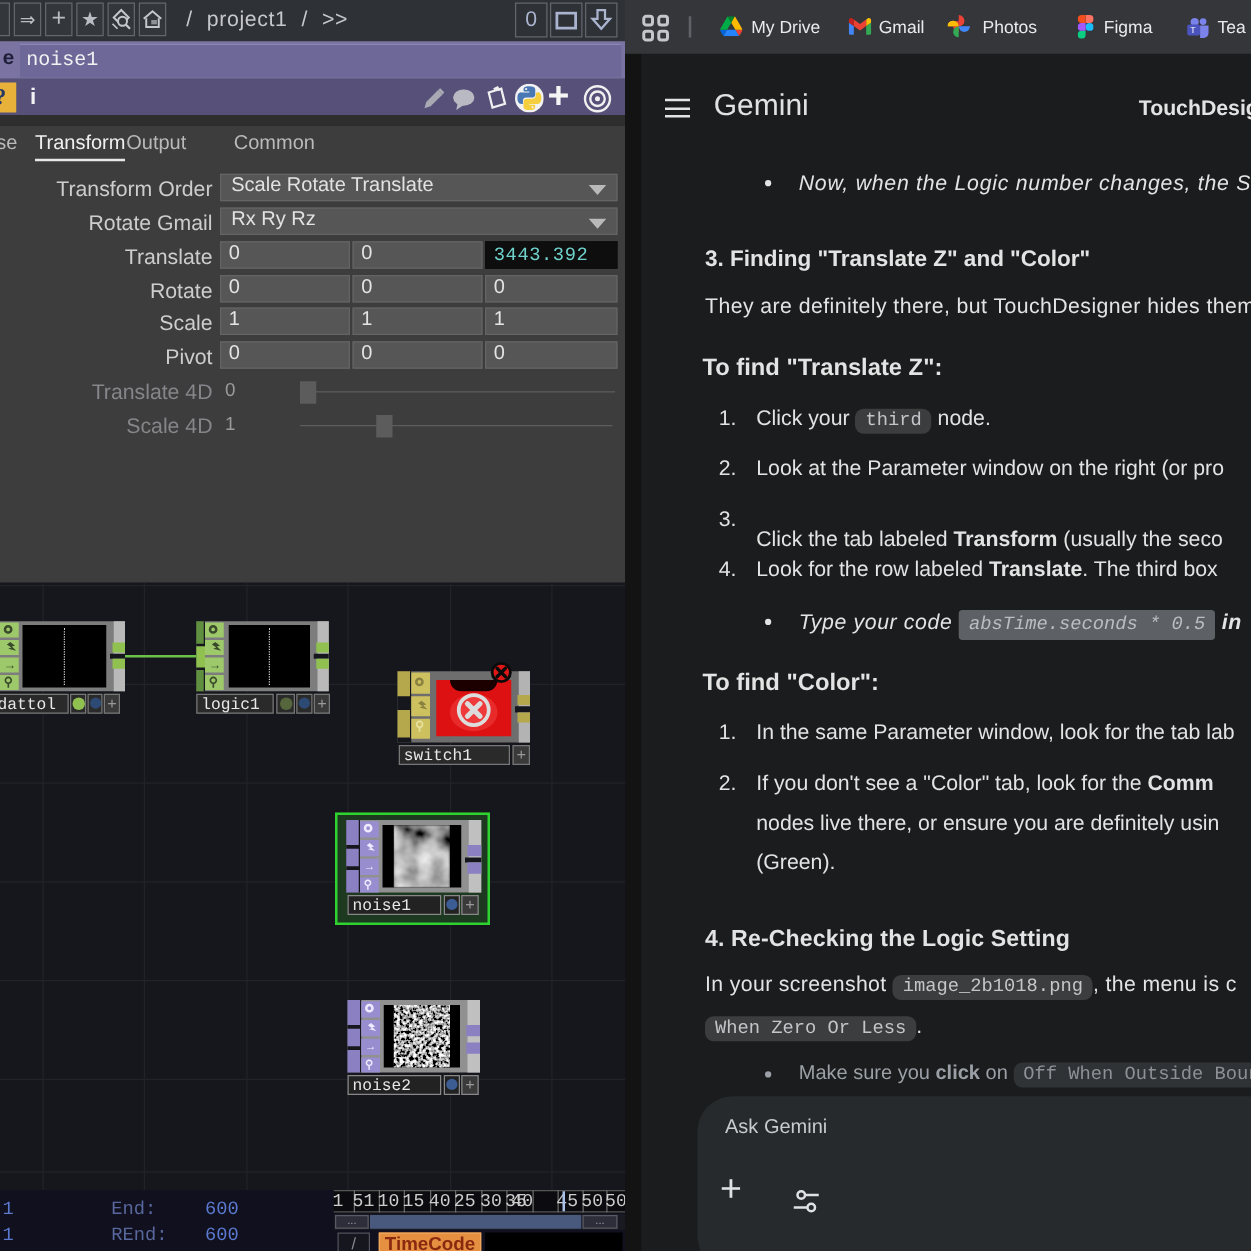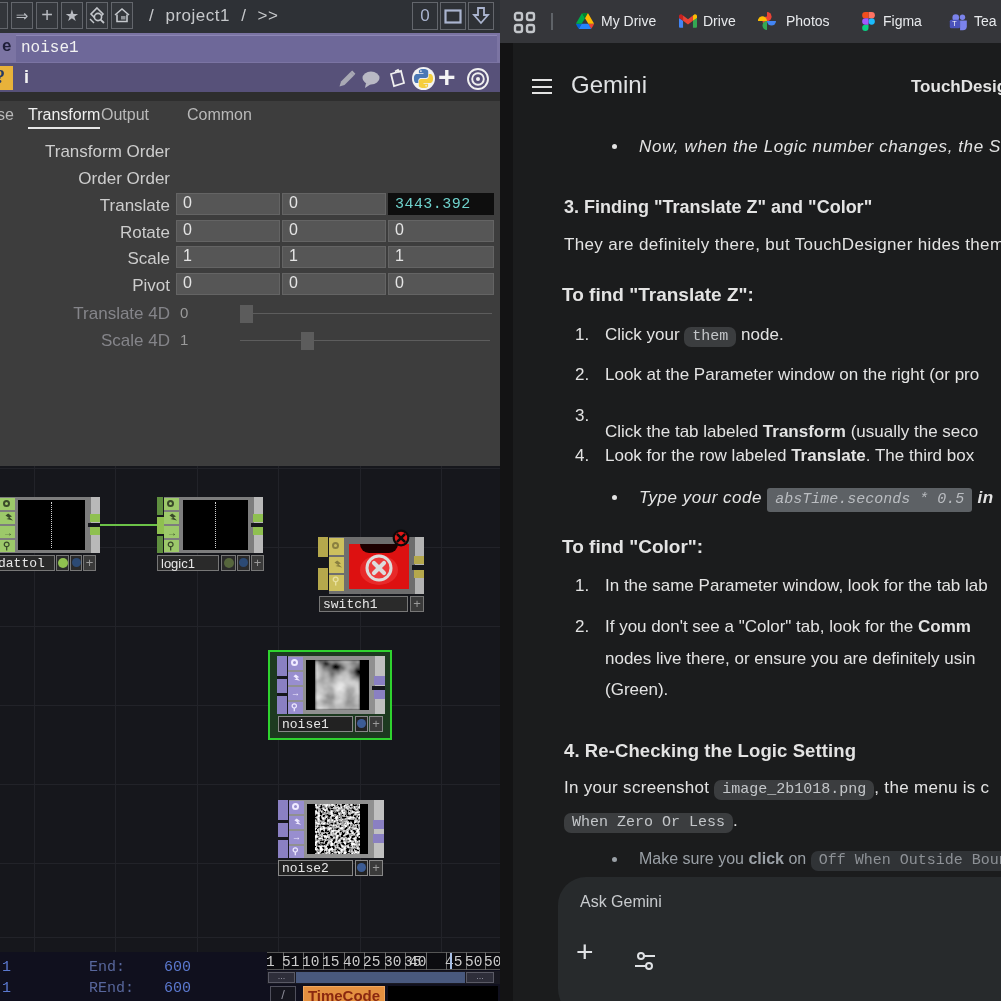--- a/index.html
+++ b/index.html
@@ -124,22 +124,24 @@
         </svg>
   </div>
   <div id="gap1"></div>
   <div id="params">
     <div class="tab" style="left:-3px">se</div>
     <div class="tab on" style="left:28px">Transform</div>
     <div class="tab" style="left:101px">Output</div>
     <div class="tab" style="left:187px">Common</div>
 
     <div class="prow-label" style="left:0;top:41px">Transform Order</div>
-
-    <div class="prow-label" style="left:0;top:68px">Order Order</div>
+    <div class="pdrop" style="top:38px">Scale Rotate Translate</div>
+
+    <div class="prow-label" style="left:0;top:68px">Rotate Gmail</div>
+    <div class="pdrop" style="top:65px">Rx Ry Rz</div>
 
     <div class="prow-label" style="left:0;top:95px">Translate</div>
     <div class="pfield" style="left:176px;top:92px;width:104px">0</div>
     <div class="pfield" style="left:282px;top:92px;width:104px">0</div>
     <div class="pfield" style="left:388px;top:92px;width:106px;background:#0e0e0e;border-color:#0e0e0e;color:#6fd2cc;font-family:'Liberation Mono',monospace;font-size:15px;padding-top:2px;letter-spacing:0.45px">3443.392</div>
 
     <div class="prow-label" style="left:0;top:122px">Rotate</div>
     <div class="pfield" style="left:176px;top:119px;width:104px">0</div>
     <div class="pfield" style="left:282px;top:119px;width:104px">0</div>
     <div class="pfield" style="left:388px;top:119px;width:106px">0</div>
@@ -223,21 +225,21 @@
       <div class="abs" style="left:10px;top:30px;color:#3a4a2a;font-size:10px;font-weight:bold">→</div>
       <div class="abs" style="left:10px;top:43px;color:#3a4a2a;font-size:10px;font-weight:bold">⚲</div>
       <div class="abs" style="left:26px;top:3px;width:65px;height:50px;background:#000"></div>
       <div class="abs" style="left:58px;top:5px;width:1px;height:46px;border-left:1px dotted #cfcfcf"></div>
       <div class="abs" style="left:97px;top:0;width:9px;height:56px;background:#b9b9b9"></div>
       <div class="abs" style="left:96px;top:17px;width:10px;height:8px;background:#8fc050"></div>
       <div class="abs" style="left:94px;top:26px;width:12px;height:4px;background:#16171c"></div>
       <div class="abs" style="left:96px;top:30px;width:10px;height:8px;background:#8fc050"></div>
     </div>
     <div class="abs" style="left:157px;top:89px;width:62px;height:16px;background:#2a2a2a;border:1px solid #777"></div>
-    <div class="abs" style="left:161px;top:90px;color:#e8e8e8;font-family:Liberation Sans, sans-serif;font-size:13px">logic1</div>
+    <div class="abs" style="left:161px;top:90px;color:#e8e8e8;font-family:Liberation Mono, monospace;font-size:13px">logic1</div>
     <div class="abs" style="left:221px;top:89px;width:15px;height:16px;background:#2a2a2a;border:1px solid #777"></div>
     <div class="abs" style="left:224px;top:92px;width:10px;height:10px;border-radius:50%;background:#56663c"></div>
     <div class="abs" style="left:237px;top:89px;width:13px;height:16px;background:#2a2a2a;border:1px solid #777"></div>
     <div class="abs" style="left:239px;top:92px;width:9px;height:9px;border-radius:50%;background:#2c4a74"></div>
     <div class="abs" style="left:251px;top:89px;width:13px;height:16px;background:#3a3a3a;border:1px solid #777;color:#9a9a9a;font-size:13px;text-align:center;line-height:14px">+</div>
 
     <div class="abs" style="left:318px;top:71px;width:106px;height:57px;background:#6e6e6e">
       <div class="abs" style="left:0;top:0;width:11px;height:57px;background:#16171c"></div>
       <div class="abs" style="left:0;top:0;width:10px;height:20px;background:#b5a84c"></div>
       <div class="abs" style="left:0;top:31px;width:10px;height:22px;background:#b5a84c"></div>
@@ -421,21 +423,21 @@
           <path d="m73.4 26.5-12.7-22c-.8-1.4-1.95-2.5-3.3-3.3l-13.75 23.8 16.15 28h27.45c0-1.55-.4-3.1-1.2-4.5z" fill="#ffba00"></path>
         </svg>
     <div class="bktxt" style="left:101px">My Drive</div>
     <svg class="abs" style="left:179px;top:14px" width="18" height="14" viewBox="0 0 24 18">
           <path d="M1.6 18h3.8V8.7L0 4.9v11.4C0 17.2.7 18 1.6 18z" fill="#4285f4"></path>
           <path d="M18.6 18h3.8c.9 0 1.6-.8 1.6-1.7V4.9l-5.4 3.8z" fill="#34a853"></path>
           <path d="M18.6 1.7v7L24 4.9V2.6c0-2-2.3-3.2-3.9-2z" fill="#fbbc04"></path>
           <path d="M5.4 8.7v-7L12 6.6l6.6-4.9v7L12 13.6z" fill="#ea4335"></path>
           <path d="M0 2.6v2.3l5.4 3.8v-7L3.9.6C2.3-.6 0 .6 0 2.6z" fill="#c5221f"></path>
         </svg>
-    <div class="bktxt" style="left:203px">Drive</div>
+    <div class="bktxt" style="left:203px">Gmail</div>
     <svg class="abs" style="left:258px;top:12px" width="18" height="18" viewBox="0 0 24 24">
           <path d="M6 6a6 6 0 0 1 6 6H0a6 6 0 0 1 6-6z" fill="#fbbc04" transform="rotate(0 12 12)"></path>
           <path d="M18 6a6 6 0 0 1-6 6V0a6 6 0 0 1 6 6z" fill="#ea4335" transform="rotate(180 12 9)"></path>
           <path d="M12 12a6 6 0 0 1 6-6 6 6 0 0 1-6 6z" fill="#ea4335"></path>
           <path d="M12 12h12a6 6 0 0 1-6 6 6 6 0 0 1-6-6z" fill="#4285f4"></path>
           <path d="M12 12v12a6 6 0 0 1-6-6 6 6 0 0 1 6-6z" fill="#34a853"></path>
           <path d="M12 12H0a6 6 0 0 1 6-6 6 6 0 0 1 6 6z" fill="#fbbc04"></path>
           <path d="M12 12V0a6 6 0 0 1 6 6 6 6 0 0 1-6 6z" fill="#ea4335"></path>
         </svg>
     <div class="bktxt" style="left:286px">Photos</div>
@@ -463,21 +465,21 @@
     <div class="abs" style="left:71px;top:71px;color:#dfe1e3;font-size:24px;font-weight:500">Gemini</div>
     <div class="abs" style="left:411px;top:77px;color:#e3e3e3;font-size:17px;font-weight:bold;white-space:nowrap">TouchDesig</div>
   </div>
   <div id="gembody">
     <div class="bullet" style="left:112px;top:144px"></div>
     <div class="gtext" style="left:139px;top:137px;font-style:italic;letter-spacing:0.6px">Now, when the Logic number changes, the Switch</div>
     <div class="gtext gbold" style="left:64px;top:197px;font-size:18px">3. Finding "Translate Z" and "Color"</div>
     <div class="gtext" style="left:64px;top:235px;letter-spacing:0.35px">They are definitely there, but TouchDesigner hides them</div>
     <div class="gtext gbold" style="left:62px;top:284px;font-size:19px">To find "Translate Z":</div>
     <div class="gtext" style="left:75px;top:325px">1.</div>
-    <div class="gtext" style="left:105px;top:325px">Click your <span class="chip">them</span> node.</div>
+    <div class="gtext" style="left:105px;top:325px">Click your <span class="chip">third</span> node.</div>
     <div class="gtext" style="left:75px;top:365px">2.</div>
     <div class="gtext" style="left:105px;top:365px">Look at the Parameter window on the right (or pro</div>
     <div class="gtext" style="left:75px;top:406px">3.</div>
     <div class="gtext" style="left:105px;top:422px">Click the tab labeled <b>Transform</b> (usually the seco</div>
     <div class="gtext" style="left:75px;top:446px">4.</div>
     <div class="gtext" style="left:105px;top:446px">Look for the row labeled <b>Translate</b>. The third box</div>
     <div class="bullet" style="left:112px;top:495px"></div>
     <div class="gtext" style="left:139px;top:488px;font-style:italic;letter-spacing:0.5px">Type your code <span class="chip sel" style="letter-spacing:0">absTime.seconds * 0.5</span> <b>in</b></div>
     <div class="gtext gbold" style="left:62px;top:536px;font-size:19px">To find "Color":</div>
     <div class="gtext" style="left:75px;top:576px">1.</div>

